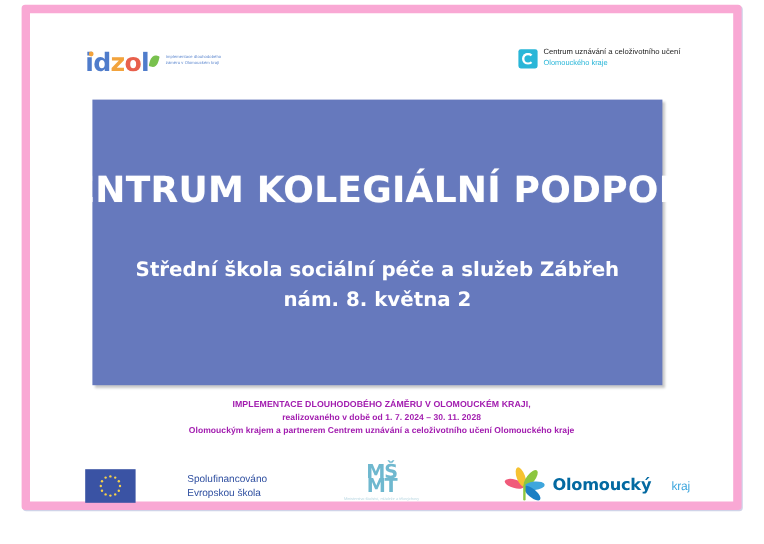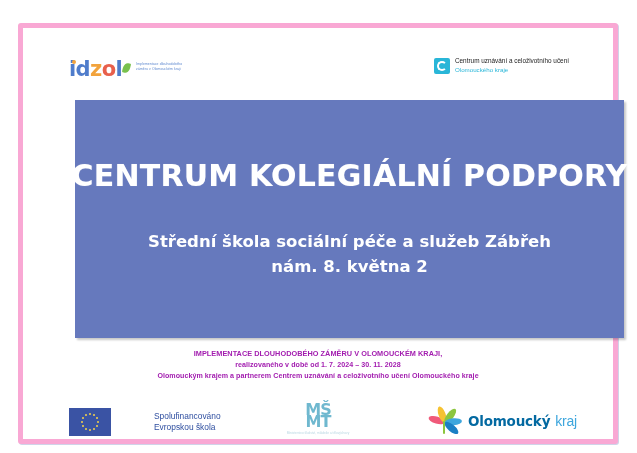--- a/index.html
+++ b/index.html
@@ -6,23 +6,23 @@
   body{
     width:637px;height:453px;
     background:#ffffff;
     font-family:"Liberation Sans", sans-serif;
     overflow:hidden;
     position:relative;
   }
   
   #poster-frame{
     position:absolute;
-    left:18px; top:23px;
+    left:18px; top:4px;
     width:600px; height:421px;
-    border:5px solid #f9a8d4;
+    border:7px solid #f9a8d4;
     border-radius:3px;
     box-sizing:border-box;
     background:#ffffff;
     box-shadow:1px 1px 0 rgba(120,130,190,.35);
   }
   
   #header-strip{
     position:absolute;
     left:26px; top:26px; right:26px;
     height:40px;
@@ -80,21 +80,21 @@
     border-right-color:transparent;
     box-sizing:border-box;
   }
   #cucu-text{line-height:8.5px;}
   #cucu-line1{font-size:6.4px;color:#222;white-space:nowrap;}
   #cucu-line2{font-size:6.2px;color:#29b6d8;white-space:nowrap;}
   
   #blue-panel{
     position:absolute;
     left:52px; top:72px;
-    width:549px; height:238px;
+    width:475px; height:238px;
     background:#6679bd;
     box-shadow:2px 2px 2px rgba(0,0,0,.22);
     display:flex;flex-direction:column;
     align-items:center;justify-content:flex-start;
     box-sizing:border-box;
     padding-top:58px;
   }
   #poster-title{
     color:#ffffff;
     font-family:"DejaVu Sans", sans-serif;
@@ -185,21 +185,21 @@
     width:17px;height:7px;border-radius:50% 50% 50% 50%;
     transform-origin:0% 50%;
   }
   #ok-text{line-height:13px;white-space:nowrap;}
   #ok-name{
     font-family:"DejaVu Sans", sans-serif;
     font-weight:bold;font-size:13.5px;color:#0369a1;
     letter-spacing:-.2px;
   }
   #ok-kraj{
-    font-size:14px;color:#3ea6dd;margin-left:5px;
+    font-size:10px;color:#3ea6dd;margin-left:17px;
     letter-spacing:-.2px;
   }
 </style>
 </head>
 <body>
 
 <div id="poster-frame">
 
   <div id="header-strip">
 

